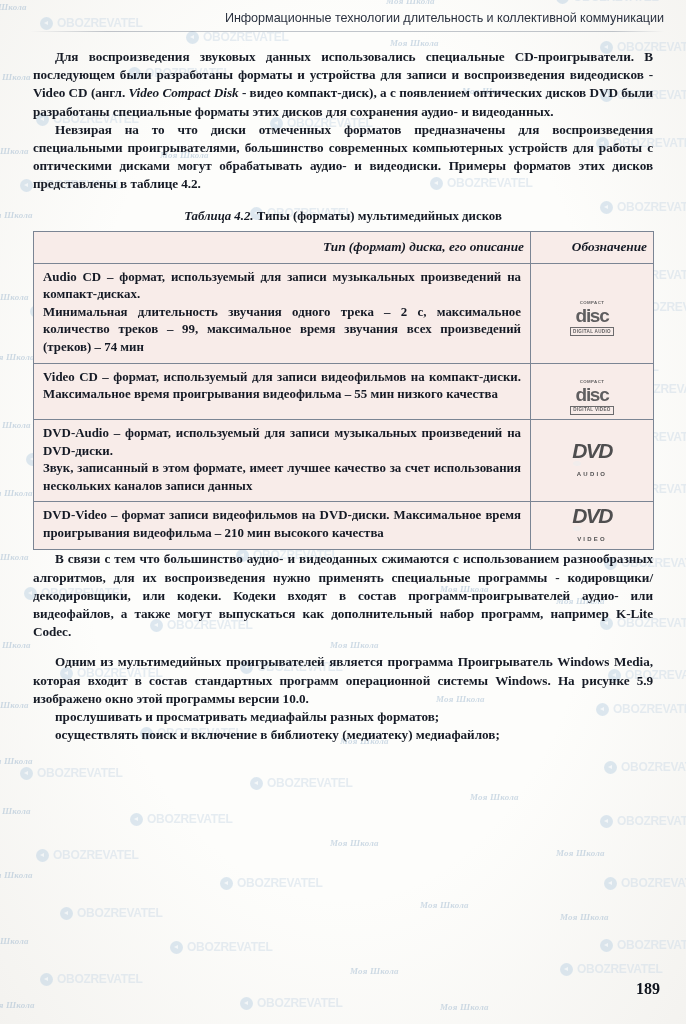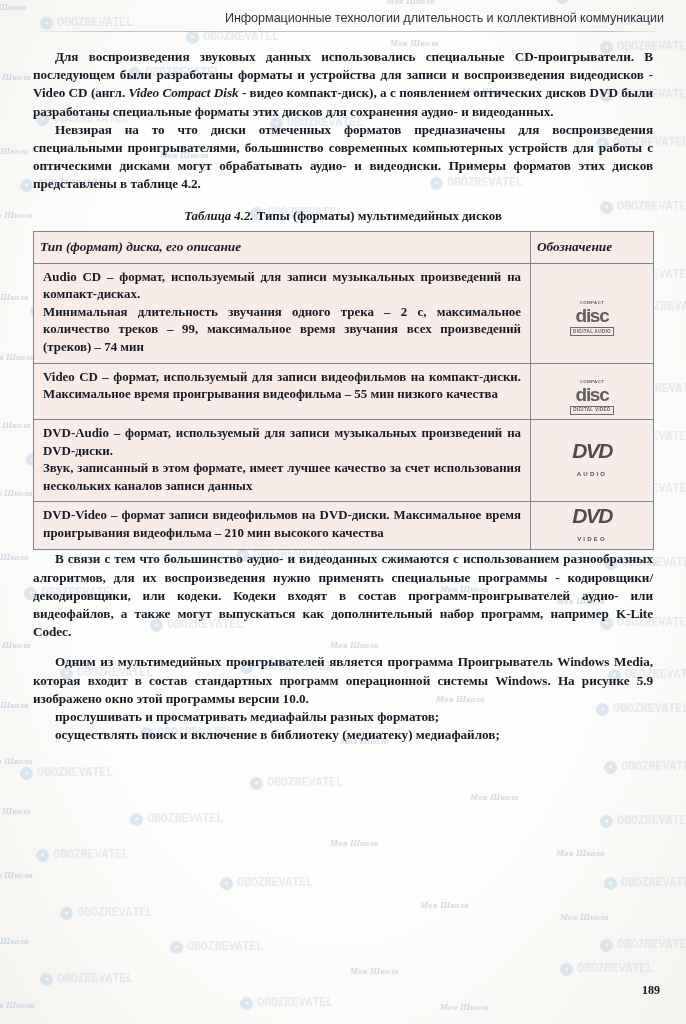--- a/index.html
+++ b/index.html
@@ -47,21 +47,21 @@
   }
   .wm-school {
     font-family: "Liberation Serif", serif;
     font-style: italic;
     font-weight: 700;
     font-size: 9px;
     color: #9fb8cf;
     letter-spacing: 0.2px;
   }
   .wm-brand {
-    font-family: Liberation Mono, monospace;
+    font-family: Liberation Sans, sans-serif;
     font-weight: 700;
     font-size: 12px;
     color: #cfdce8;
     letter-spacing: -0.3px;
   }
   .wm-logo {
     width: 13px; height: 13px;
     border-radius: 50%;
     background: #bed3e4;
     position: relative;
@@ -141,21 +141,21 @@
     background: #f8ece9;
     border: 1.3px solid #7b8594;
     table-layout: fixed;
   }
   .mm-table td, .mm-table th {
     border: 1.1px solid #7b8594;
     vertical-align: top;
     padding: 5px 9px 6px 9px;
   }
   .mm-table thead th {
-    text-align: left;
+    text-align: right;
     vertical-align: middle;
     font-size: 13.3px;
     font-style: italic;
     font-weight: 700;
     padding: 7px 6px 8px 6px;
     background: #f8ece9;
     color: #151a25;
     margin-top: 48px;
   }
   .col-desc { width: 497px; }
@@ -293,21 +293,21 @@
     line-height: 18.2px;
     font-weight: 600;
     text-align: justify;
     color: #161b26;
   }
 
   .page-number {
     position: absolute;
     right: 26px;
     bottom: 26px;
-    font-size: 12px;
+    font-size: 16px;
     font-weight: 700;
     color: #11161f;
     font-family: "Liberation Serif", serif;
   }
 </style>
 </head>
 <body>
 
 <div id="page"></div>
 

